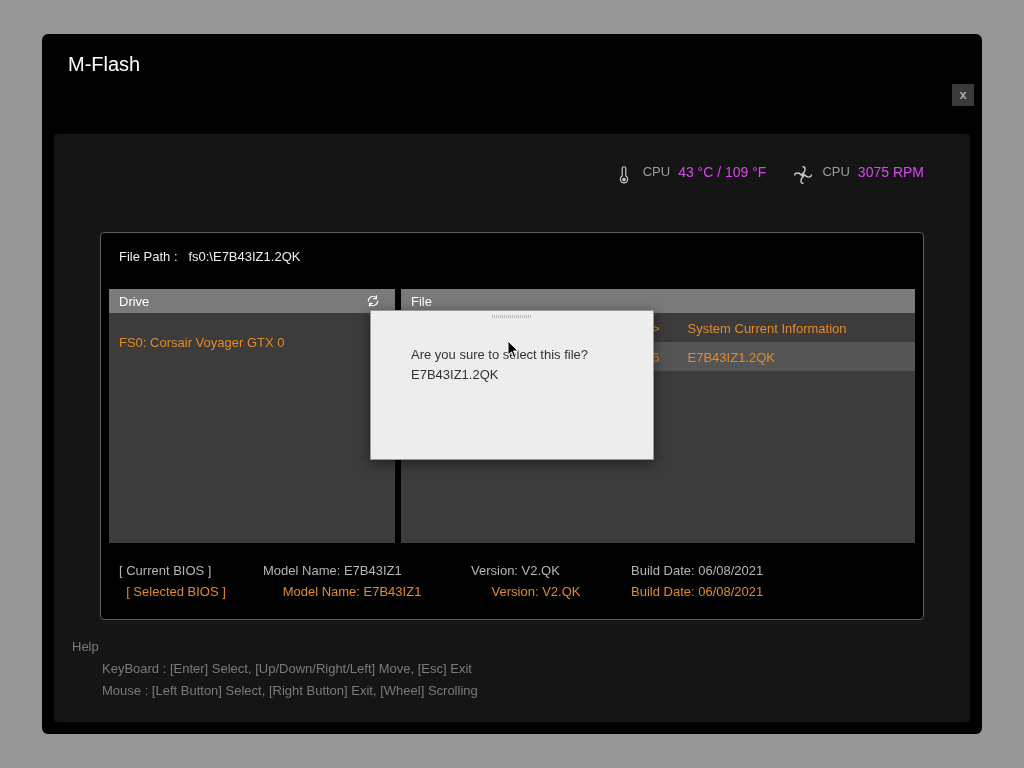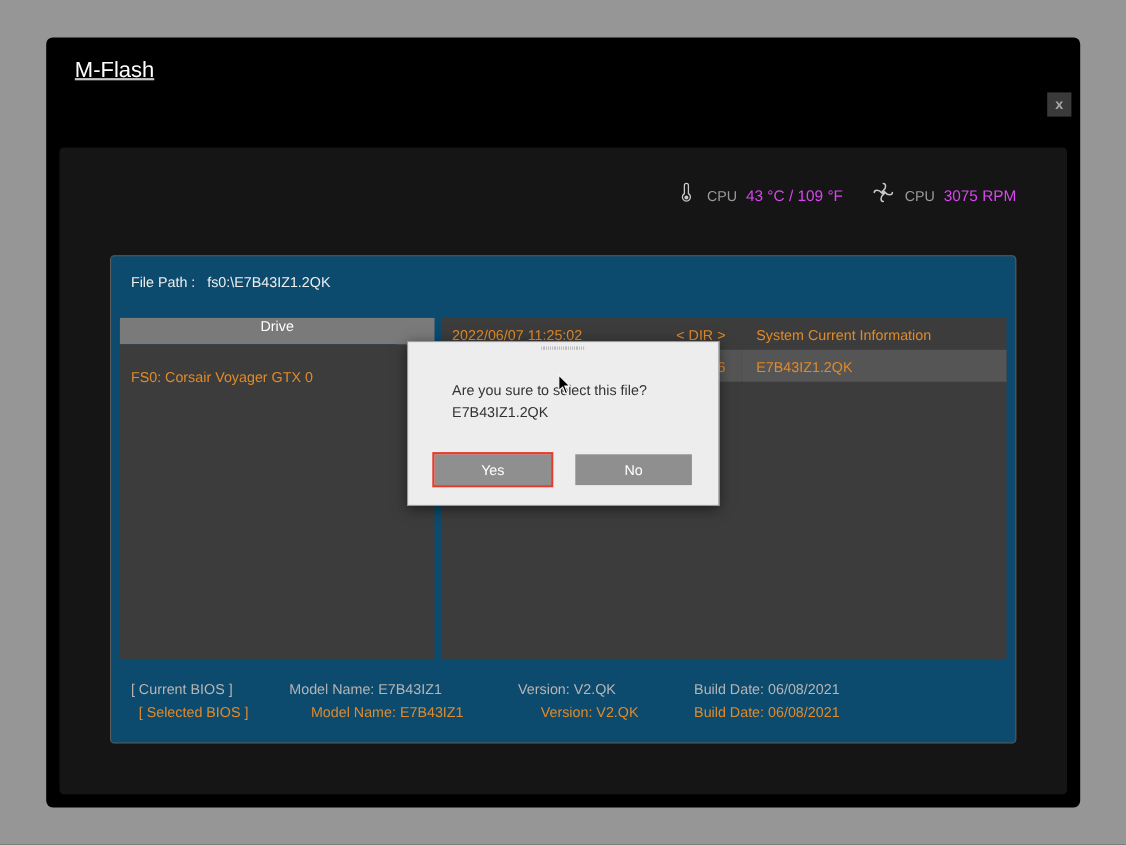--- a/index.html
+++ b/index.html
@@ -10,21 +10,20 @@
     font-size: 13px;
     color: #c8c8c8;
   }
   .window {
     position: absolute;
     left: 42px; top: 34px;
     width: 940px; height: 700px;
     background: #000;
     border-radius: 6px;
     padding: 0;
-    text-decoration: underline;
   }
   .titlebar {
     height: 60px;
     display: flex;
     align-items: center;
     padding: 0 26px;
     position: relative;
   }
   .titlebar h1 {
     color: #fff;
@@ -52,36 +51,36 @@
   .status-row {
     position: absolute;
     top: 30px; right: 46px;
     display: flex;
     align-items: center;
     gap: 26px;
     color: #c8c8c8;
   }
   .stat {
     display: flex;
-    align-items: flex-end;
+    align-items: flex-start;
     gap: 8px;
     font-size: 13px;
   }
   .stat .label { color: #9a9a9a; }
   .stat .val { color: #d946ef; font-size: 14px; }
   .icon-svg { width: 22px; height: 22px; }
 
   .panel {
     position: absolute;
     left: 46px; right: 46px;
     top: 98px;
-    height: 444px;
+    height: 388px;
     border: 1px solid #5d5d5d;
     border-radius: 4px;
-    background: #0c4a6e;
+    background: #000000;
   }
   .file-path {
     padding: 16px 18px 10px;
     color: #eee;
     font-size: 13px;
   }
   .cols {
     position: absolute;
     top: 56px; left: 8px; right: 8px; bottom: 76px;
     display: flex;
@@ -99,21 +98,20 @@
   }
   .col-head {
     background: #7a7a7a;
     color: #fff;
     height: 24px;
     display: flex;
     align-items: center;
     padding: 0 10px;
     font-size: 13px;
     gap: 6px;
-    flex-direction: column;
   }
   .refresh-btn {
     width: 24px; height: 24px;
     background: #7a7a7a;
     display: inline-flex;
     align-items: center; justify-content: center;
     cursor: pointer;
     margin-left: auto;
   }
   .col-body {
@@ -266,20 +264,23 @@
                 <path d="M4 12a8 8 0 0 1 13.7-5.6M20 12a8 8 0 0 1-13.7 5.6M18 3v5h-5M6 21v-5h5" fill="none" stroke="#fff" stroke-width="2" stroke-linecap="round"></path>
               </svg>
             </span>
           </div>
           <div class="col-body">
             <div class="drive-row">FS0: Corsair Voyager GTX 0</div>
           </div>
         </div>
 
         <div class="col-right">
+          <div class="col-head">
+            <span>File</span>
+          </div>
           <div class="col-body">
             <table class="file-table">
               <tbody>
                   <tr class="file-row">
                 <td>2022/06/07 11:25:02</td>
                 <td class="size">&lt; DIR &gt;</td>
                 <td class="name">System Current Information</td>
               </tr>
               <tr class="file-row selected">
                 <td>2022/06/07 11:30:00</td>
@@ -301,33 +302,34 @@
         </div>
         <div class="bios-line selected-b">
           <span class="lbl">[ Selected BIOS ]</span>
           <span class="mn">Model Name: E7B43IZ1</span>
           <span class="vr">Version: V2.QK</span>
           <span>Build Date: 06/08/2021</span>
         </div>
       </div>
     </div>
 
+    <div class="help">
+      <div>Help</div>
+      <div class="indent k">KeyBoard :   [Enter]  Select,    [Up/Down/Right/Left]  Move,    [Esc]  Exit</div>
+      <div class="indent k">Mouse      :   [Left Button]  Select,    [Right Button]  Exit,    [Wheel]  Scrolling</div>
+    </div>
 
   </div>
 </div>
 
 <div class="dialog">
   <div class="dialog-handle">
       <div class="grip"></div>
     </div>
   <div class="dialog-msg">
     <div>Are you sure to select this file?</div>
     <div>E7B43IZ1.2QK</div>
   </div>
-  <div class="dialog-btns">
-    <div class="dlg-btn primary">Yes</div>
-    <div class="dlg-btn">No</div>
-  </div>
 </div>
 
 <svg class="cursor" viewBox="0 0 14 20">
   <path d="M1 1 L1 15 L4.5 12 L7 18 L9 17 L6.5 11 L11 11 Z" fill="#000" stroke="#fff" stroke-width="1"></path>
 </svg>
 
 </body></html>

